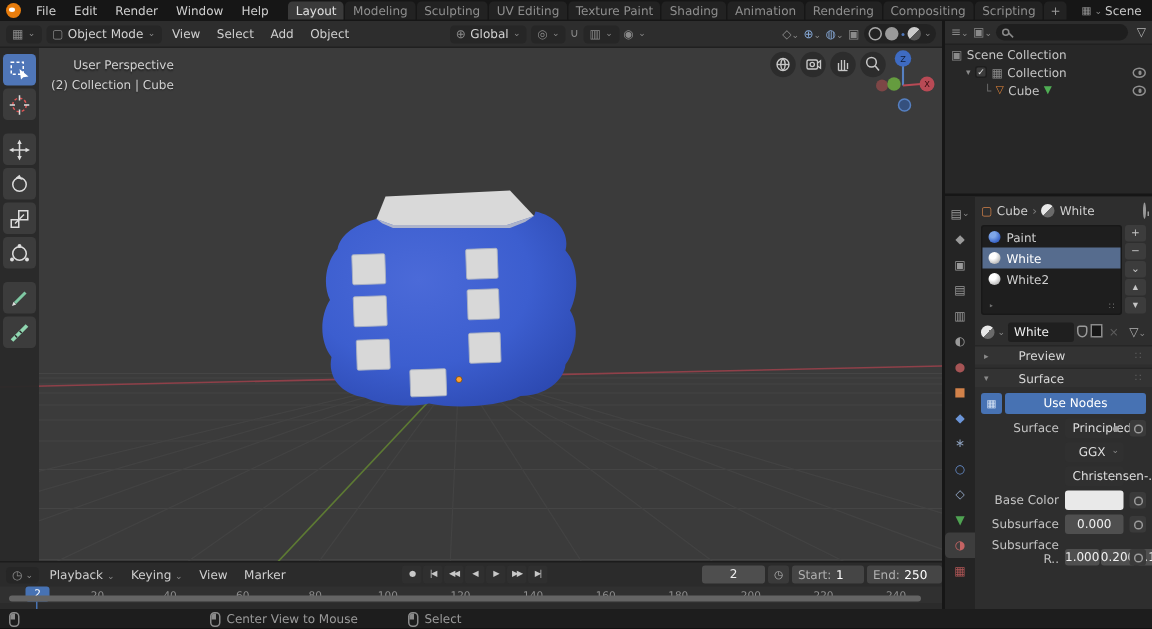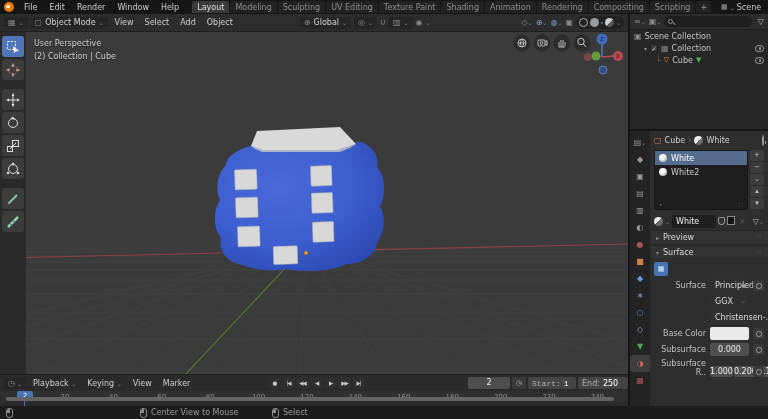--- a/index.html
+++ b/index.html
@@ -39,41 +39,41 @@
   .sph.wire { border:1px solid #aaa; background:transparent; }
   .sph.solid { background:#9a9a9a; }
   .sph.mat { background:radial-gradient(circle at 35% 30%, #fff 0 30%, #4b8cdc 70%); }
   .sph.rend { background:linear-gradient(135deg,#ccc 50%,#555 50%); }
   .seg-active { background:#4f76b8; border-radius:6px; padding:1px; }
   .blueic { color:#86a8d6; font-size:8px; }
   .greyic { color:#8a8a8a; font-size:8px; }
   .magnet { display:inline-block; color:#8a8a8a; transform:rotate(180deg); font-size:8px; }
 
   
-  .viewport { position:relative; flex:1; background:#3b3b3b; min-height:0; overflow:hidden; }
+  .viewport { position:relative; flex:1; background:#3b3b3b; min-height:0; overflow:hidden;text-align:right; }
   .viewport svg.scene { position:absolute; inset:0; }
   .toolshelf { position:absolute; left:0; top:0; bottom:0; width:26px; background:rgba(41,41,41,.95); padding-top:4px; display:flex; flex-direction:column; align-items:center; gap:2px; }
   .tool { width:22px; height:21px; background:#3c3c3c; border-radius:3px; display:flex; align-items:center; justify-content:center; flex:none; }
   .tool.active { background:#4f76b8; }
   .tool svg { display:block; }
   .tgap { height:5px; flex:none; }
   .ovl { position:absolute; left:34px; top:5px; color:#d2d2d2; line-height:13px; text-shadow:0 1px 1px rgba(0,0,0,.4); }
 
   
   .timeline { height:32px; flex:none; background:#2b2b2b; border-top:1px solid #1c1c1c; position:relative; }
   .tl-head { height:16px; display:flex; align-items:center; gap:3px; padding:0 4px; position:relative; }
   .tl-head .menu { padding:0 4px; color:#cfcfcf; }
   .transport { position:absolute; left:268px; top:2px; display:flex; gap:1px; }
   .tbtn { min-width:13px; height:12px; background:#2f2f2f; border-radius:2px; color:#c8c8c8; font-size:5.5px; display:flex; align-items:center; justify-content:center; letter-spacing:-1px; padding:0 1px; }
   .tl-fields { position:absolute; left:468px; top:2px; display:flex; gap:2px; align-items:center; }
   .ff { width:42px; height:12px; background:#4e4e4e; border-radius:2px; color:#f0f0f0; text-align:center; line-height:12px; }
   .fbtn { width:14px; height:12px; background:#3a3a3a; border-radius:2px; color:#b5b5b5; text-align:center; line-height:12px; font-size:7px; }
   .fse { height:12px; background:#454545; border-radius:2px; display:flex; align-items:center; padding:0 4px; gap:3px; }
   .fse .l { color:#b0b0b0; } .fse .v { color:#fff; }
-  .fse.start { width:48px;font-family:Liberation Mono, monospace; } .fse.end { width:50px; }
+  .fse.start { width:48px; } .fse.end { width:50px; }
   .ruler { position:absolute; left:0; right:0; top:16px; height:11px; background:#303030; color:#8f8f8f; font-size:7px; }
   .tick { position:absolute; top:2px; width:30px; text-align:center; }
   .playhead { position:absolute; left:17px; top:0; width:16px; height:10px; background:#4772b3; border-radius:2px; color:#fff; font-size:7px; text-align:center; line-height:10px; }
   .playhead::after { content:''; position:absolute; left:7px; top:10px; width:1px; height:6px; background:#4772b3; }
   .hscroll { position:absolute; left:6px; right:14px; bottom:1px; height:4px; background:#646464; border-radius:2px; }
 
   
   .statusbar { height:13px; flex:none; background:#1d1d1d; color:#9a9a9a; display:flex; align-items:center; position:relative; }
   .hint { position:absolute; display:flex; align-items:flex-start; gap:4px; }
   .mouse { width:7px; height:10px; border:1px solid #8a8a8a; border-radius:3px; position:relative; flex:none; }
@@ -111,29 +111,29 @@
   .dot-blue { background:radial-gradient(circle at 35% 30%, #7ea6e8 0 25%, #3a66c9 70%); }
   .dot-white { background:radial-gradient(circle at 35% 30%, #fff 0 30%, #b9b9b9 75%); }
   .slotfoot { margin-top:auto; height:10px; display:flex; align-items:center; justify-content:space-between; padding:0 4px; color:#6f6f6f; font-size:6px; }
   .slotbtns { width:14px; display:flex; flex-direction:column; gap:1px; }
   .sbtn { width:14px; height:11px; background:#3c3c3c; border-radius:2px; color:#c5c5c5; text-align:center; line-height:11px; font-size:7px; flex:none; }
   .namerow { margin-top:4px; height:14px; display:flex; align-items:center; gap:2px; }
   .matsphere { width:9px; height:9px; border-radius:50%; background:linear-gradient(135deg,#e8e8e8 50%,#6a6a6a 50%); flex:none; }
   .namefield { flex:1; height:13px; background:#1f1f1f; border-radius:2px; color:#efefef; padding:0 4px; line-height:13px; min-width:0; }
   .icon-shield { width:7px; height:8px; border:1px solid #999; border-radius:2px 2px 55% 55%; flex:none; }
   .funnel { color:#b5b5b5; font-size:8px; margin-left:3px; }
-  .phead { height:13px; display:flex; align-items:center; gap:4px; color:#d8d8d8; border-top:1px solid #262626; margin:2px -4px 0 -4px; padding:0 6px; background:#333; }
+  .phead { height:13px; display:flex; align-items:center; gap:20px; color:#d8d8d8; border-top:1px solid #262626; margin:2px -4px 0 -4px; padding:0 6px; background:#333; }
   .phead .grip { margin-left:auto; color:#5f5f5f; letter-spacing:1px; font-size:7px; }
   .usenodes { margin-top:4px; display:flex; gap:2px; height:14px; }
   .un-ic { width:14px; background:#4772b3; border-radius:2px; color:#dce8f8; font-size:7px; text-align:center; line-height:14px; flex:none; }
   .un-btn { flex:1; background:#4772b3; border-radius:2px; color:#fff; text-align:center; line-height:14px; }
   .prow { display:flex; align-items:center; gap:4px; margin-top:3px; min-height:13px; }
   .plabel { width:52px; text-align:right; color:#c3c3c3; flex:none; }
   .pfield { flex:1; height:13px; border-radius:2px; background:#4f4f4f; color:#f0f0f0; text-align:center; line-height:13px; position:relative; min-width:0; }
-  .pfield.drop { background:#303030; text-align:left; padding:0 12px 0 5px; color:#ddd; }
+  .pfield.drop { background:#303030; text-align:right; padding:0 12px 0 5px; color:#ddd; }
   .pfield.drop::after { content:'⌄'; position:absolute; right:3px; top:-1px; color:#8a8a8a; font-size:6px; }
   .pfield.node { background:#303030; text-align:left; padding:0 12px 0 5px; color:#ddd; }
   .socket { position:absolute; right:3px; top:4.5px; width:4px; height:4px; border-radius:50%; background:#9a9a9a; }
   .swatch { background:#e9e9e9; }
   .deco { width:11px; height:11px; background:#3a3a3a; border-radius:2px; position:relative; flex:none; }
   .deco::after { content:''; position:absolute; left:3px; top:3px; width:3.5px; height:3.5px; border:1px solid #9a9a9a; border-radius:50%; }
   .deco-sp { width:11px; flex:none; }
   .vstack { flex:1; display:flex; flex-direction:row; gap:1px; min-width:0; }
   .vstack .pfield { flex:none; height:11px; line-height:11px; }
 </style>
@@ -488,20 +488,24 @@
           <div class="bc">
             <span style="color:#d2824a">▢</span>
             <span>Cube</span>
             <span style="color:#7a7a7a">›</span>
             <span class="matsphere"></span>
             <span>White</span>
             <span class="pin"><span class="icon-pin"></span></span>
           </div>
           <div class="slotwrap">
             <div class="slotlist">
+              <div class="slot">
+                  <span class="dot8 dot-blue"></span>
+                  <span>Paint</span>
+                </div>
               <div class="slot sel">
                   <span class="dot8 dot-white"></span>
                   <span>White</span>
                 </div>
               <div class="slot">
                   <span class="dot8 dot-white"></span>
                   <span>White2</span>
                 </div>
               <div class="slotfoot">
                   <span>‣</span>
@@ -530,20 +534,21 @@
             <span>Preview</span>
             <span class="grip">∷</span>
           </div>
           <div class="phead">
             <span class="caret">▾</span>
             <span>Surface</span>
             <span class="grip">∷</span>
           </div>
           <div class="usenodes">
             <span class="un-ic">▦</span>
+            <span class="un-btn">Use Nodes</span>
           </div>
           <div class="prow">
             <span class="plabel">Surface</span>
             <span class="pfield node"><span>Principled ..</span><span class="socket"></span></span>
             <span class="deco"></span>
           </div>
           <div class="prow">
             <span class="plabel"></span>
             <span class="pfield drop">GGX</span>
             <span class="deco-sp"></span>

